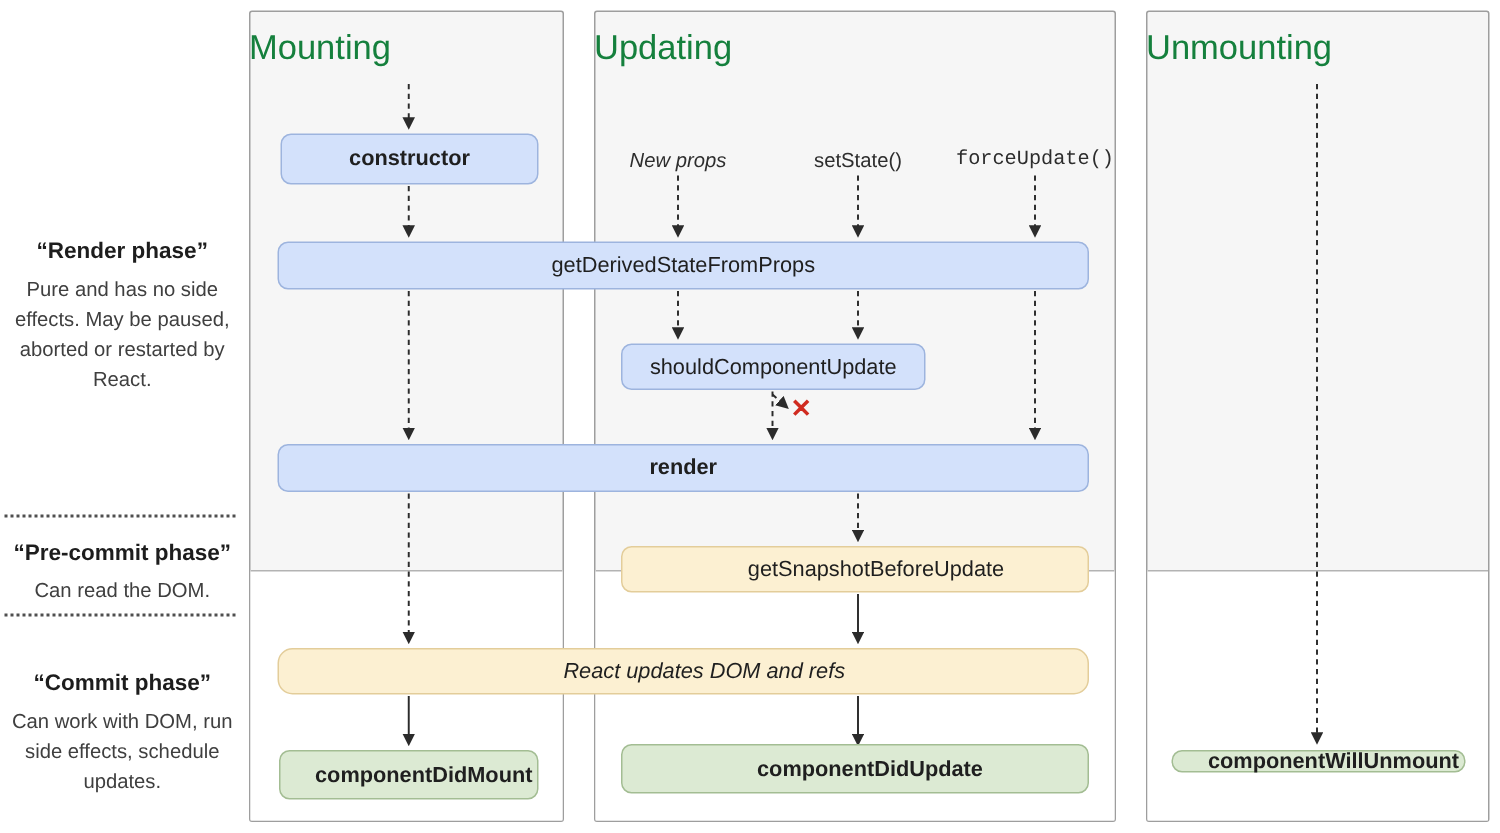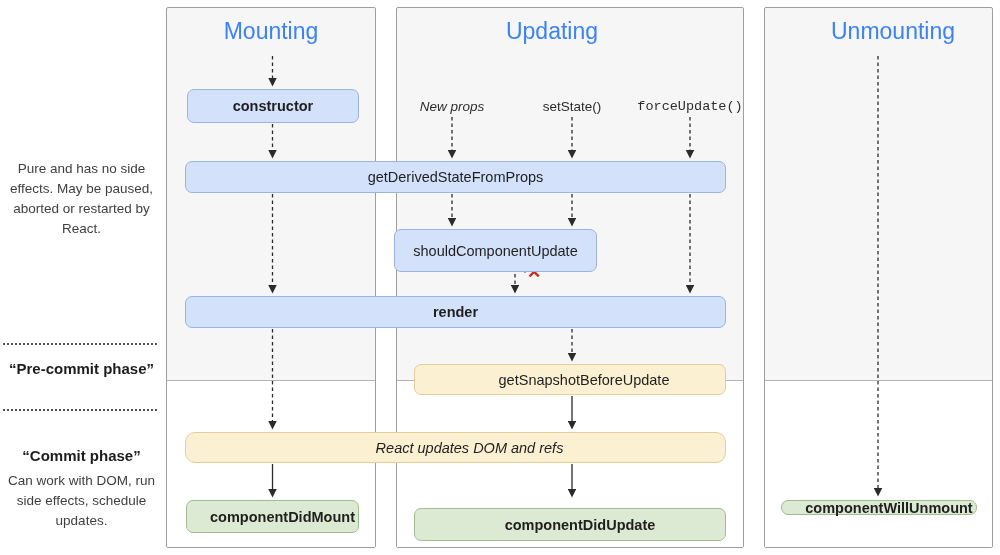--- a/index.html
+++ b/index.html
@@ -14,22 +14,22 @@
     background:#f6f6f6; border:1px solid #9e9e9e; border-radius:2px; z-index:1;
   }
   .panel-mounting   { left:166px; width:210px; }
   .panel-updating   { left:396px; width:348px; }
   .panel-unmounting { left:764px; width:229px; }
   .commit-zone {
     position:absolute; left:0; right:0; top:372px; bottom:0;
     background:#ffffff; border-top:1px solid #b3b3b3;
   }
   .col-title {
-    position:absolute; top:18px; left:0; width:100%; text-align:center;
-    font-size:23px; font-weight:500; color:#3b82f6; z-index:2;
+    position:absolute; top:18px; left:0; width:100%; text-align:left;
+    font-size:23px; font-weight:500; color:#15803d; z-index:2;
   }
 
   
   .phase-note { position:absolute; left:0; width:163px; text-align:center; z-index:2; }
   .phase-title { font-size:15px; font-weight:bold; color:#1d1d1d; margin-bottom:7px; }
   .phase-desc  { font-size:13.5px; line-height:20px; color:#3f3f3f; width:152px; margin:0 auto; }
   .note-render     { top:159px; }
   .note-precommit  { top:360px; }
   .note-commit     { top:447px; }
   .dotted-divider {
@@ -59,26 +59,26 @@
     white-space:nowrap;
   }
   .box.blue   { background:#d3e1fb; border-color:#9db4de; }
   .box.orange { background:#fcf0d2; border-color:#e3cd9a;padding-left:28px; }
   .box.green  { background:#dcead3; border-color:#a3bd93;padding-left:20px; }
   .bold   { font-weight:bold; }
   .italic { font-style:italic; }
 
   .box-constructor { left:187px; top:89px;  width:172px; height:34px; }
   .box-gdsfp       { left:185px; top:161px; width:541px; height:32px; }
-  .box-scu         { left:394px; top:229px; width:203px; height:43px; }
+  .box-scu         { left:414px; top:229px; width:203px; height:31px; }
   .box-render      { left:185px; top:296px; width:541px; height:32px; }
   .box-snapshot    { left:414px; top:364px; width:312px; height:31px; }
   .box-domupdate   { left:185px; top:432px; width:541px; height:31px;border-radius:10px; }
   .box-cdm         { left:186px; top:500px; width:173px; height:33px; }
-  .box-cdu         { left:414px; top:508px; width:312px; height:33px; }
+  .box-cdu         { left:414px; top:496px; width:312px; height:33px; }
   .box-cwu         { left:781px; top:500px; width:196px; height:15px; }
 
   .x-mark {
     position:absolute; left:527px; top:264px; z-index:6;
     font-size:17px; font-weight:bold; color:#d02b20; line-height:1;
   }
 </style>
 </head>
 <body>
 
@@ -90,25 +90,27 @@
 </div>
 <div class="panel panel-unmounting">
   <div class="commit-zone"></div>
 </div>
 
 <div class="col-title" style="left:166px; width:210px;">Mounting</div>
 <div class="col-title" style="left:396px; width:312px;">Updating</div>
 <div class="col-title" style="left:764px; width:258px;">Unmounting</div>
 
 <div class="phase-note note-render">
+  <div class="phase-title">“Render phase”</div>
   <div class="phase-desc">Pure and has no side effects. May be paused, aborted or restarted by React.</div>
 </div>
 <div class="dotted-divider divider-1"></div>
 <div class="phase-note note-precommit">
   <div class="phase-title">“Pre-commit phase”</div>
+  <div class="phase-desc">Can read the DOM.</div>
 </div>
 <div class="dotted-divider divider-2"></div>
 <div class="phase-note note-commit">
   <div class="phase-title">“Commit phase”</div>
   <div class="phase-desc">Can work with DOM, run side effects, schedule updates.</div>
 </div>
 
 <div class="trigger trigger-newprops">New props</div>
 <div class="trigger trigger-setstate">setState()</div>
 <div class="trigger trigger-forceupdate">forceUpdate()</div>

